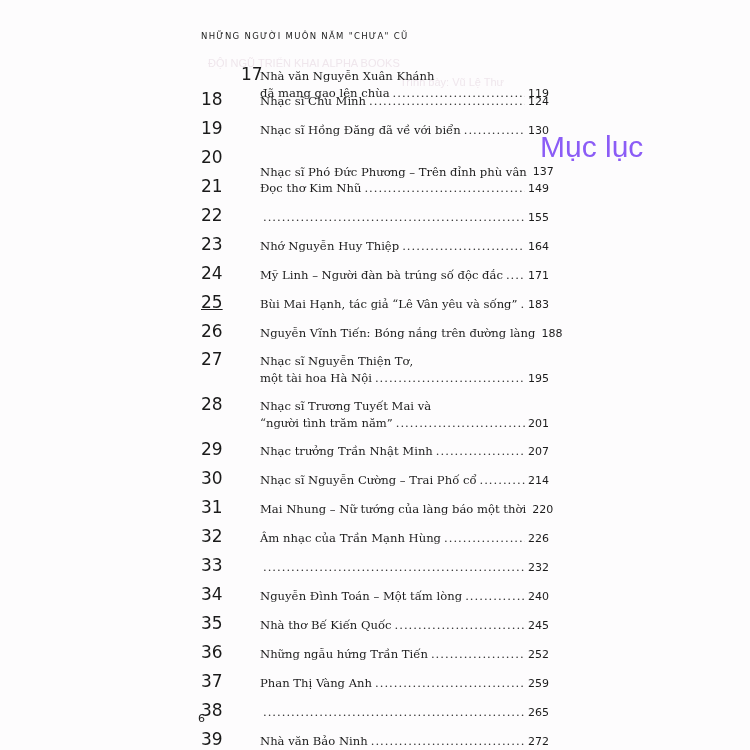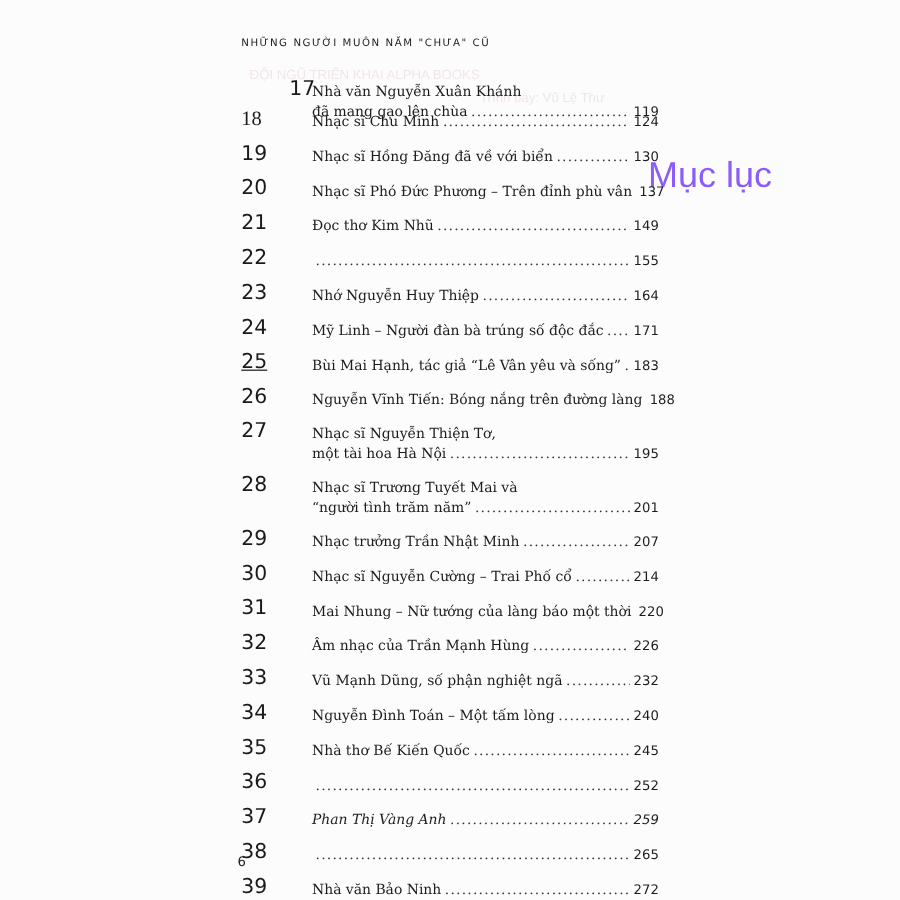--- a/index.html
+++ b/index.html
@@ -116,38 +116,38 @@
         <div class="line" style="top: 0px;">
           <span class="title">Nhà văn Nguyễn Xuân Khánh</span>
         </div>
         <div class="line" style="top: 17px;">
           <span class="title">đã mang gạo lên chùa</span>
           <span class="dots"></span>
           <span class="page-num">119</span>
         </div>
       </div>
       <div class="entry" style="top: 25px;">
-        <span class="num" style="top: -2px; font-family: Liberation Serif, serif;">18</span>
+        <span class="num" style="top: -2px;">18</span>
         <div class="line" style="top: 0px;">
           <span class="title">Nhạc sĩ Chu Minh</span>
           <span class="dots"></span>
           <span class="page-num">124</span>
         </div>
       </div>
       <div class="entry" style="top: 54px;">
         <span class="num" style="top: -2px;">19</span>
         <div class="line" style="top: 0px;">
           <span class="title">Nhạc sĩ Hồng Đăng đã về với biển</span>
           <span class="dots"></span>
           <span class="page-num">130</span>
         </div>
       </div>
       <div class="entry" style="top: 83px;">
         <span class="num" style="top: -2px;">20</span>
-        <div class="line" style="top: 0px;">
+        <div class="line" style="top: 13px; align-items: center;">
           <span class="title">Nhạc sĩ Phó Đức Phương – Trên đỉnh phù vân</span>
           <span class="dots"></span>
           <span class="page-num">137</span>
         </div>
       </div>
       <div class="entry" style="top: 112px;">
         <span class="num" style="top: -2px;">21</span>
         <div class="line" style="top: 0px;">
           <span class="title">Đọc thơ Kim Nhũ</span>
           <span class="dots"></span>
@@ -243,21 +243,20 @@
         <span class="num" style="top: -2px;">32</span>
         <div class="line" style="top: 0px;">
           <span class="title">Âm nhạc của Trần Mạnh Hùng</span>
           <span class="dots"></span>
           <span class="page-num">226</span>
         </div>
       </div>
       <div class="entry" style="top: 491px;">
         <span class="num" style="top: -2px;">33</span>
         <div class="line" style="top: 0px;">
-          <span class="title">Vũ Mạnh Dũng, số phận nghiệt ngã</span>
           <span class="dots"></span>
           <span class="page-num">232</span>
         </div>
       </div>
       <div class="entry" style="top: 520px;">
         <span class="num" style="top: -2px;">34</span>
         <div class="line" style="top: 0px;">
           <span class="title">Nguyễn Đình Toán – Một tấm lòng</span>
           <span class="dots"></span>
           <span class="page-num">240</span>
@@ -267,27 +266,28 @@
         <span class="num" style="top: -2px;">35</span>
         <div class="line" style="top: 0px;">
           <span class="title">Nhà thơ Bế Kiến Quốc</span>
           <span class="dots"></span>
           <span class="page-num">245</span>
         </div>
       </div>
       <div class="entry" style="top: 578px;">
         <span class="num" style="top: -2px;">36</span>
         <div class="line" style="top: 0px;">
+          <span class="title">Những ngẫu hứng Trần Tiến</span>
           <span class="dots"></span>
           <span class="page-num">252</span>
         </div>
       </div>
       <div class="entry" style="top: 607px;">
         <span class="num" style="top: -2px;">37</span>
-        <div class="line" style="top: 0px; font-style: italic;">
+        <div class="line" style="top: 0px;">
           <span class="title">Phan Thị Vàng Anh</span>
           <span class="dots"></span>
           <span class="page-num">259</span>
         </div>
       </div>
       <div class="entry" style="top: 636px;">
         <span class="num" style="top: -2px;">38</span>
         <div class="line" style="top: 0px;">
           <span class="dots"></span>
           <span class="page-num">265</span>

